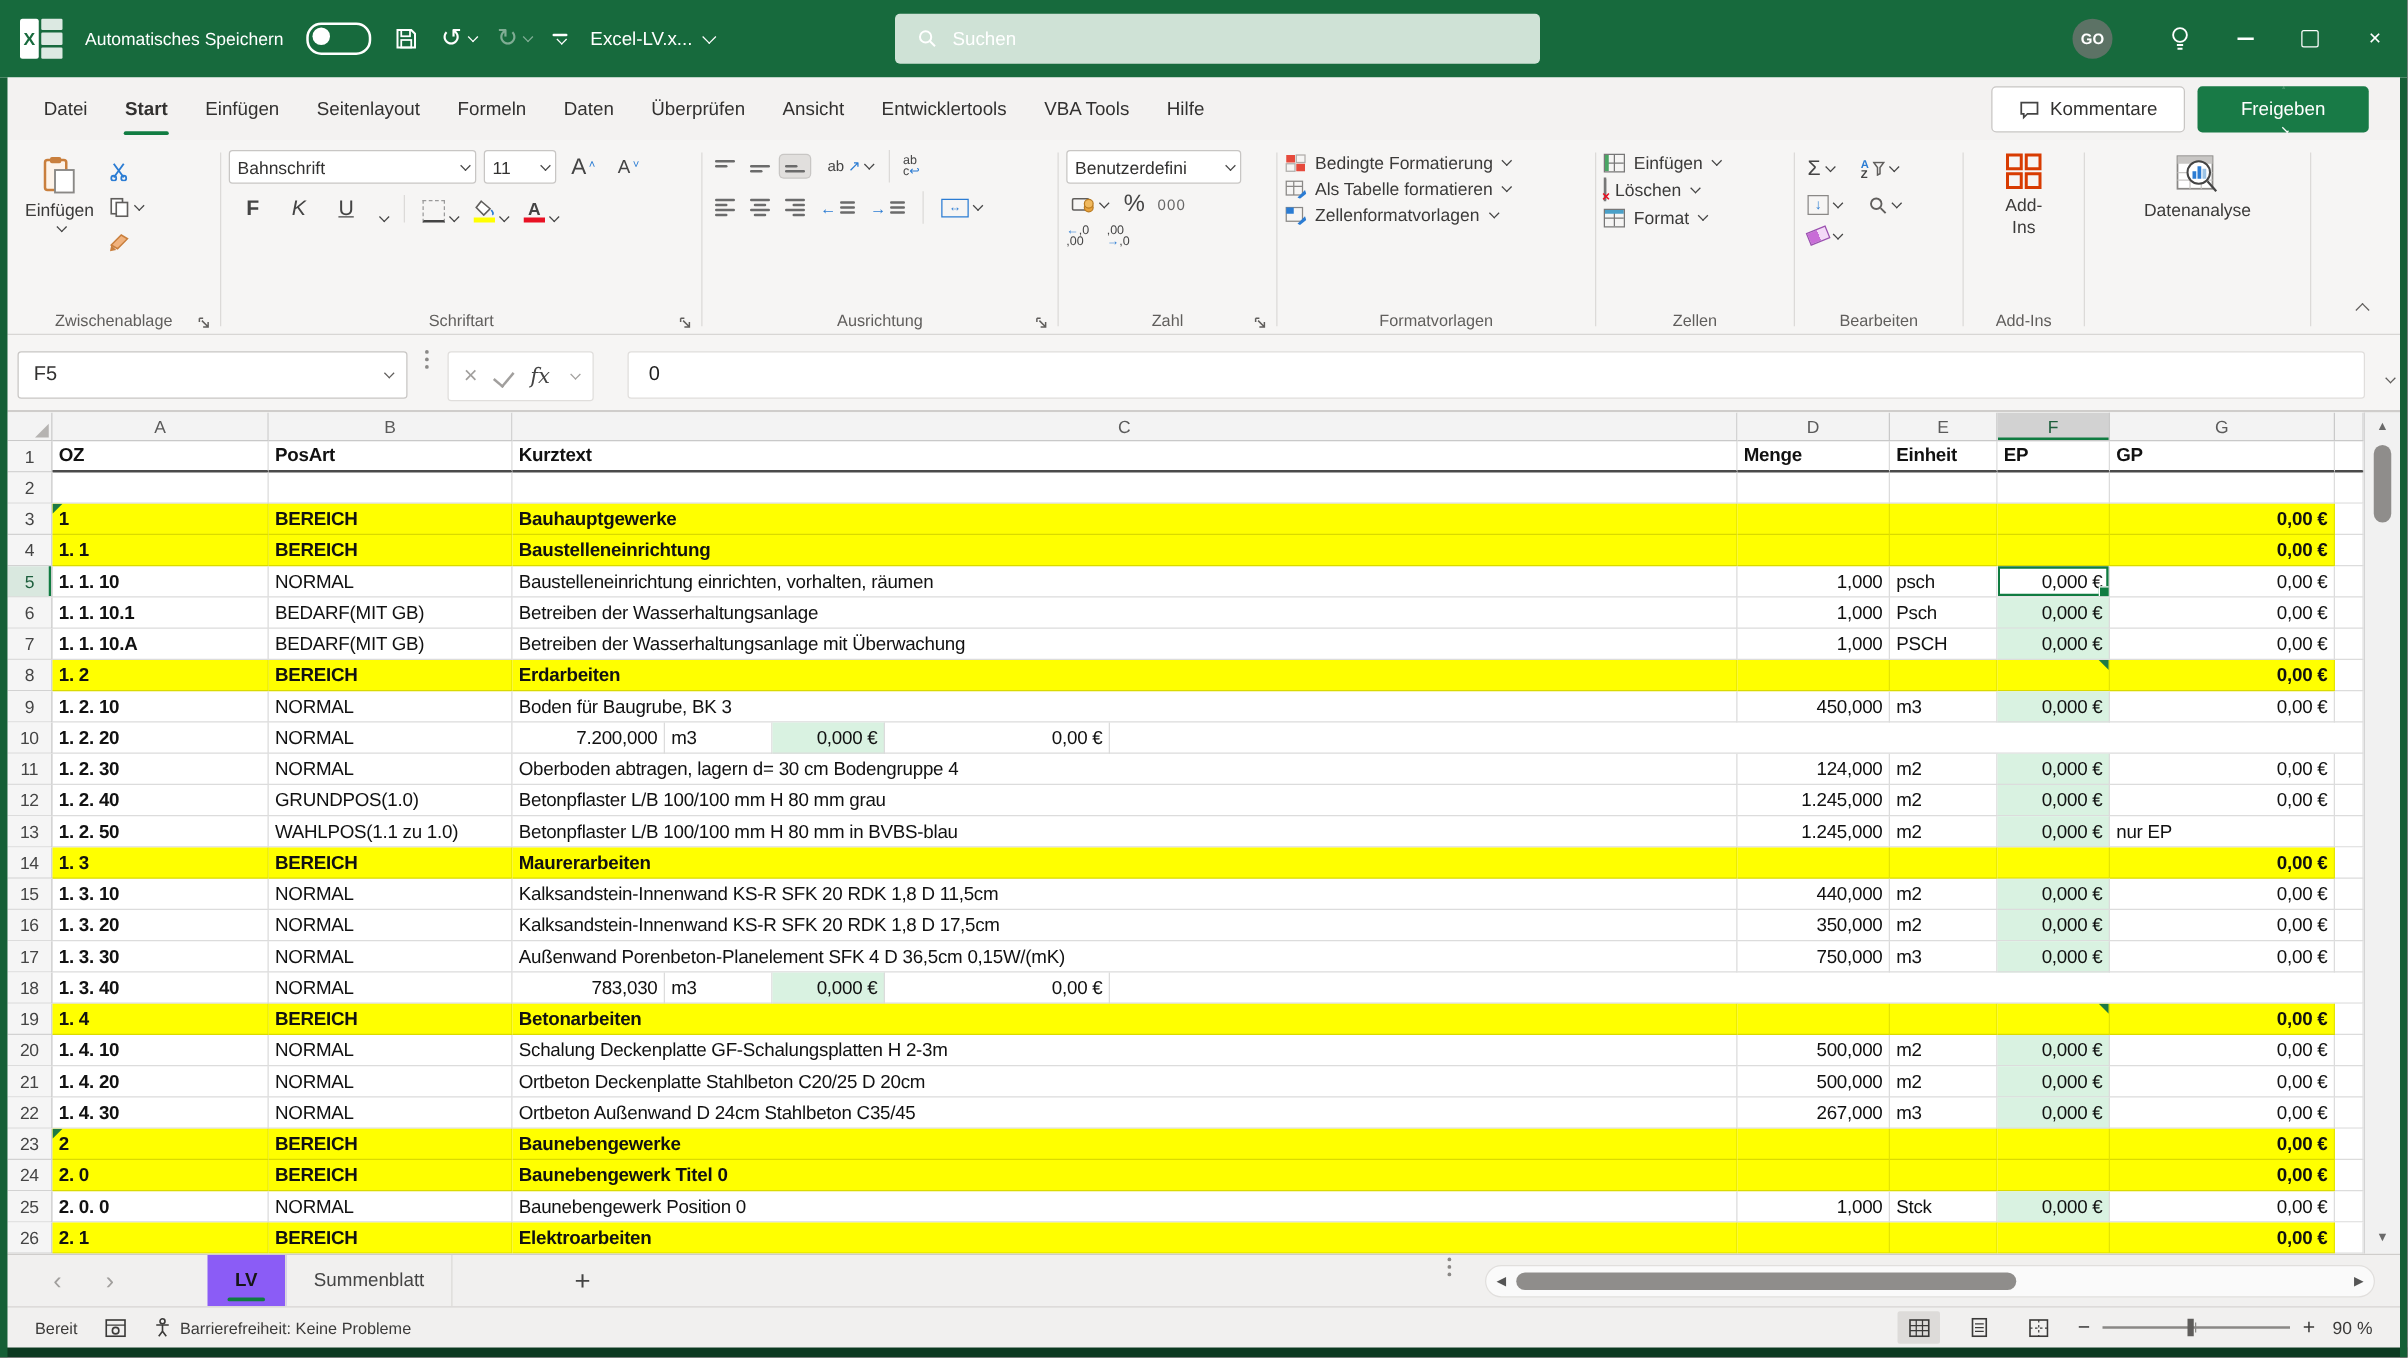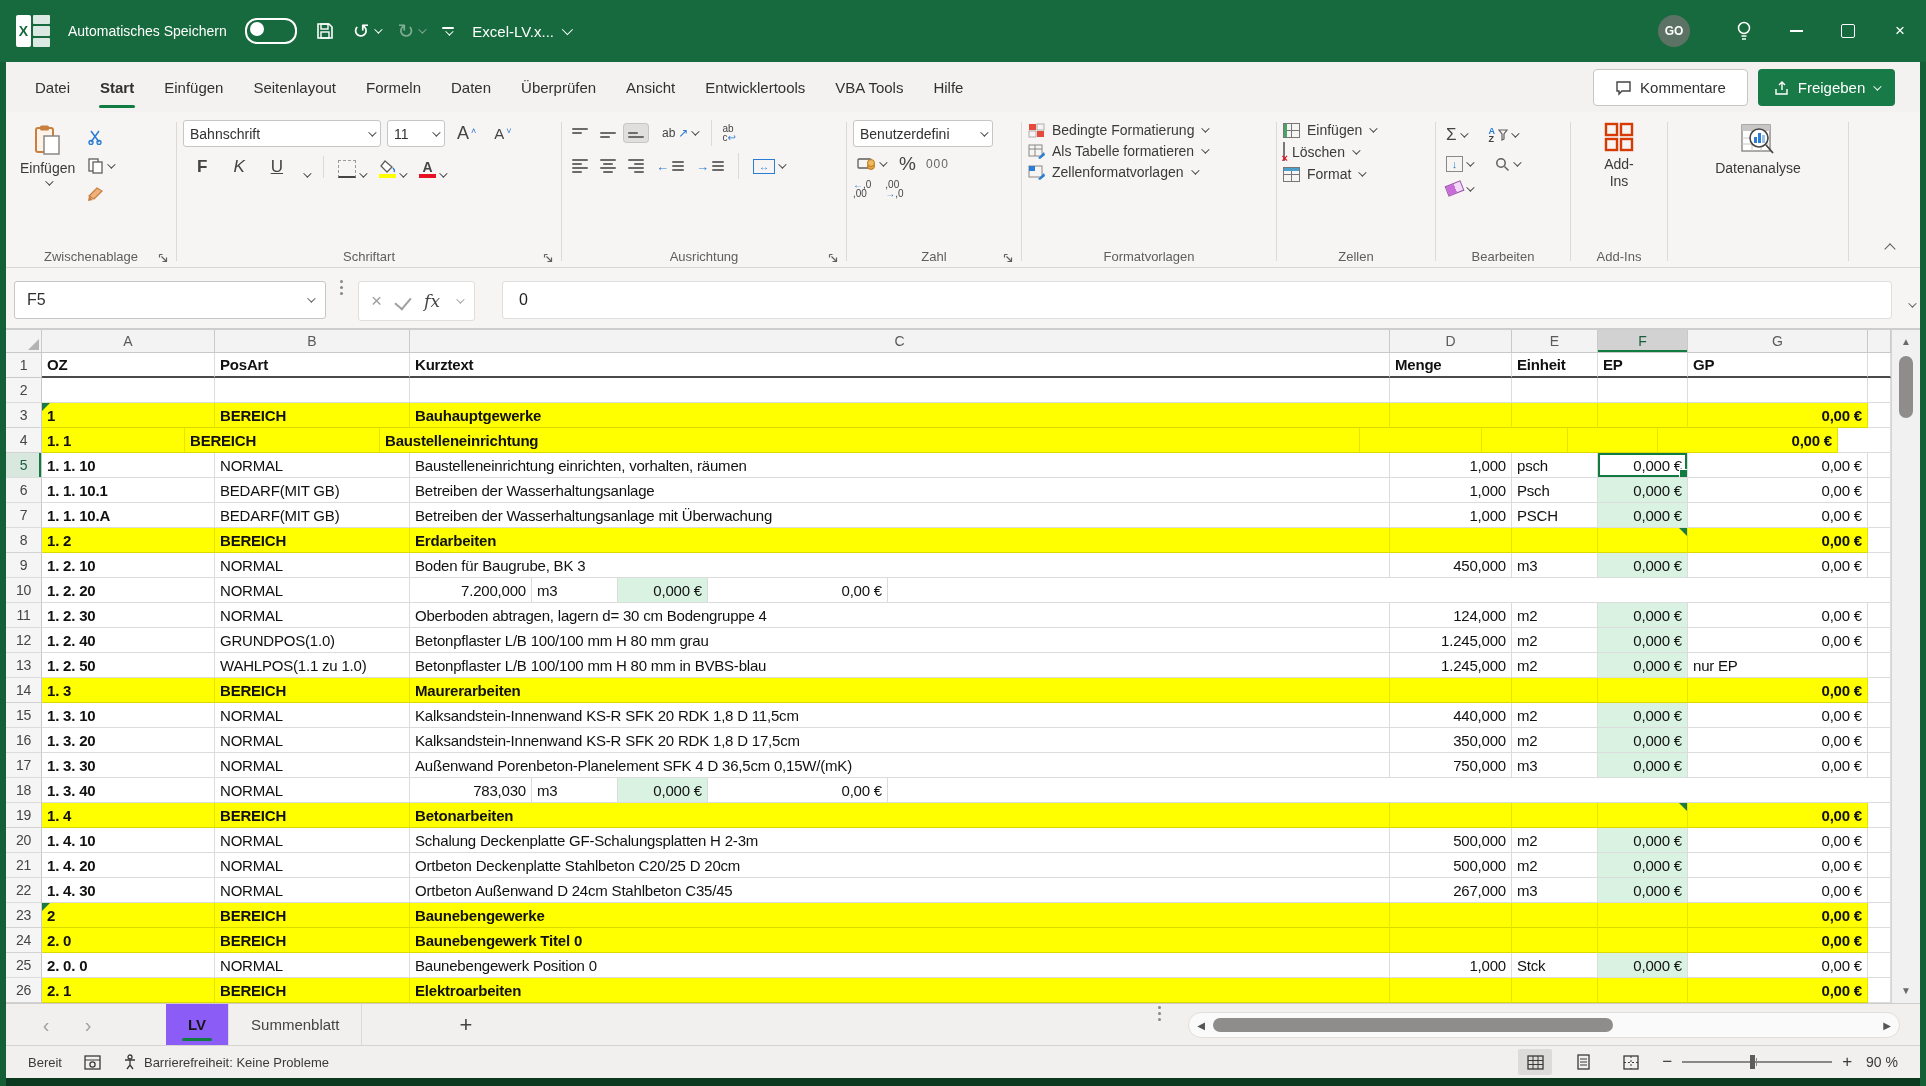--- a/index.html
+++ b/index.html
@@ -37,21 +37,21 @@
   #tabsrow{position:absolute;left:6px;top:62px;width:1914px;height:50px;background:#f3f2f1;}
   #ribbon-tabs{position:absolute;left:14px;top:0;height:50px;display:flex;align-items:center;}
   .rtab{padding:0 15px;font-size:15px;color:#323130;height:50px;display:flex;align-items:center;position:relative;}
   .rtab.active{font-weight:700;}
   .rtab.active::after{content:"";position:absolute;left:14px;right:14px;bottom:4px;height:3px;
                       background:#107c41;border-radius:2px;}
   #btn-comments{position:absolute;left:1587px;top:7px;width:155px;height:37px;background:#fff;
        border:1px solid #c8c6c4;border-radius:4px;display:flex;align-items:center;justify-content:center;
        gap:8px;font-size:15px;color:#323130;box-sizing:border-box;}
   #btn-share{position:absolute;left:1752px;top:7px;width:137px;height:37px;background:#187a46;color:#fff;
-       border-radius:4px;display:flex;align-items:center;justify-content:center;gap:8px;font-size:15px;}
+       border-radius:4px;display:flex;align-items:center;justify-content:center;gap:8px;font-size:15px;flex-direction:column;}
   
   #ribbon{position:absolute;left:6px;top:112px;width:1914px;height:156px;background:#f6f5f4;
           border-bottom:1px solid #d8d6d4;display:flex;align-items:stretch;padding-top:6px;box-sizing:border-box;}
   .rgroup{display:flex;flex-direction:column;position:relative;padding:2px 6px 0 6px;}
   .rgdiv{width:1px;background:#dcdad8;margin:4px 0 6px 0;}
   .glabel{height:22px;display:flex;align-items:center;justify-content:center;font-size:13px;color:#605e5c;
           position:relative;margin-top:auto;}
   .launcher{position:absolute;right:2px;bottom:4px;color:#605e5c;}
   .gbody{flex:1;display:flex;}
   .ric{color:#444;}
@@ -189,20 +189,27 @@
     <span class="tb-ico dim">↻<i class="chev chev-sm"></i></span>
     <span class="morecmd">
           <b></b>
           <i class="chev chev-sm"></i>
         </span>
     <span class="fname">
       <span>Excel-LV.x...</span>
           <i class="chev"></i>
     </span>
   </div>
+  <div id="searchbox">
+    <svg width="16" height="16" viewBox="0 0 16 16">
+          <circle cx="6.5" cy="6.5" r="4.5" fill="none" stroke="#fff" stroke-width="1.6"></circle>
+          <line x1="10" y1="10" x2="14" y2="14" stroke="#fff" stroke-width="1.6"></line>
+        </svg>
+    <span>Suchen</span>
+  </div>
   <div class="tb-right">
     <span id="avatar">GO</span>
     <span class="winbtn">
       <svg width="18" height="22" viewBox="0 0 18 22">
             <circle cx="9" cy="8" r="5.5" fill="none" stroke="#fff" stroke-width="1.5"></circle>
             <line x1="6.5" y1="16" x2="11.5" y2="16" stroke="#fff" stroke-width="1.5"></line>
             <line x1="7" y1="19" x2="11" y2="19" stroke="#fff" stroke-width="1.5"></line>
           </svg>
     </span>
     <span class="winbtn">
@@ -650,21 +657,21 @@
           <div class="cell c-b b" style="width: 195px;">BEREICH</div>
           <div class="cell c-c b" style="width: 980px;">Bauhauptgewerke</div>
           <div class="cell c-d right" style="width: 122px;"></div>
           <div class="cell c-e" style="width: 86px;"></div>
           <div class="cell c-f right" style="width: 90px;"></div>
           <div class="cell c-g right b" style="width: 180px;">0,00 €</div>
           <div class="cell c-x" style="flex: 1 1 0%;"></div>
         </div>
         <div class="grow section">
           <div class="cell c-num">4</div>
-          <div class="cell c-a b" style="width: 143px;">1. 1</div>
+          <div class="cell c-a b" style="width: 173px;">1. 1</div>
           <div class="cell c-b b" style="width: 195px;">BEREICH</div>
           <div class="cell c-c b" style="width: 980px;">Baustelleneinrichtung</div>
           <div class="cell c-d right" style="width: 122px;"></div>
           <div class="cell c-e" style="width: 86px;"></div>
           <div class="cell c-f right" style="width: 90px;"></div>
           <div class="cell c-g right b" style="width: 180px;">0,00 €</div>
           <div class="cell c-x" style="flex: 1 1 0%;"></div>
         </div>
         <div class="grow">
           <div class="cell c-num selnum">5</div>

